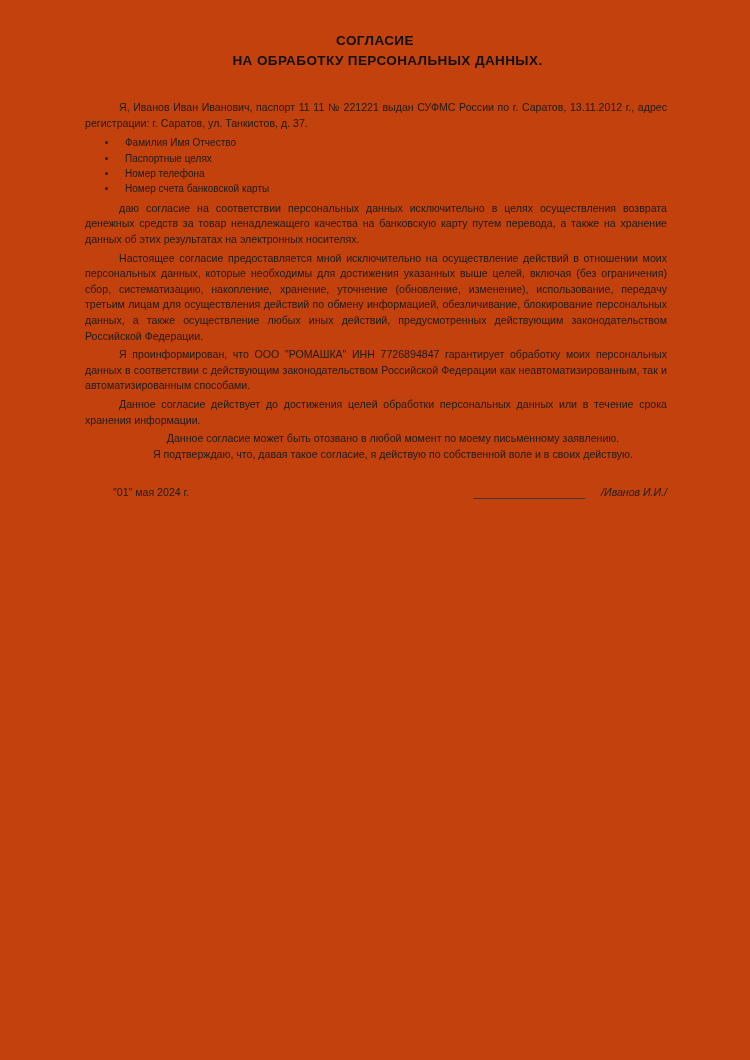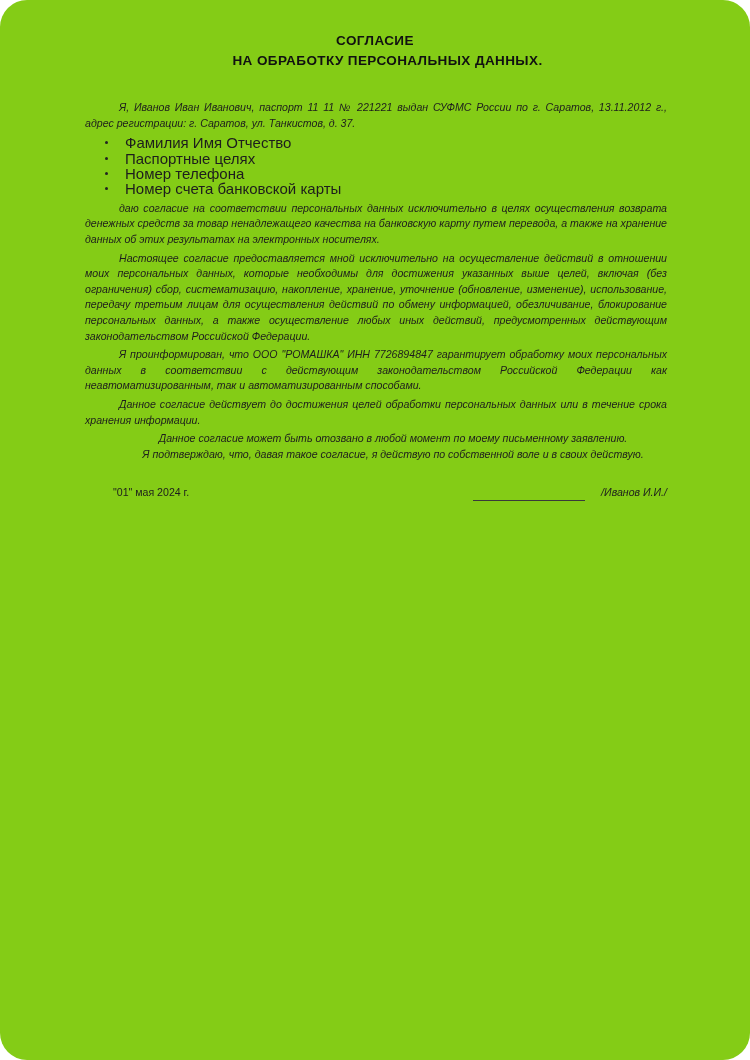--- a/index.html
+++ b/index.html
@@ -13,22 +13,21 @@
     height: 1060px;
     position: relative;
     font-family: "Liberation Sans", "DejaVu Sans", sans-serif;
     color: #1a1a1a;
     overflow: hidden;
   }
 
   .page {
     position: absolute;
     inset: 0;
-    background: #84cc16;
-    border-radius: 27px;
+    background: #c2410c;
   }
 
   
   .doc-title {
     position: absolute;
     left: 0;
     top: 31px;
     width: 750px;
     text-align: center;
     font-size: 13.5px;
@@ -49,41 +48,40 @@
   }
 
   p.para {
     margin: 0;
     font-size: 10.6px;
     line-height: 15.6px;
     text-align: justify;
     text-justify: inter-word;
     color: #1d1d1d;
     hyphens: none;
-    font-style: italic;
   }
   p.indent {
     text-indent: 34px;
   }
   p.tight {
     text-align: center;
   }
 
   .gap-sm { height: 3px; }
 
   
   ul.bullets {
     margin: 4px 0 4px 0;
     padding: 0;
     list-style: none;
   }
   ul.bullets li {
     position: relative;
     padding-left: 40px;
-    font-size: 15px;
+    font-size: 10px;
     line-height: 15.4px;
     color: #1d1d1d;
   }
   ul.bullets li .bullet-dot {
     position: absolute;
     left: 20px;
     top: 6px;
     width: 3px;
     height: 3px;
     background: #222222;
@@ -106,21 +104,21 @@
     font-size: 10.6px;
     line-height: 15.6px;
     color: #1d1d1d;
     white-space: nowrap;
   }
   .sig-right {
     position: absolute;
     right: 0;
     top: 0;
     display: flex;
-    align-items: flex-end;
+    align-items: center;
     gap: 14px;
   }
   .sig-line {
     display: inline-block;
     width: 112px;
     border-bottom: 1px solid #3a3a3a;
     height: 11px;
     margin-right: 2px;
   }
   .sig-name {

